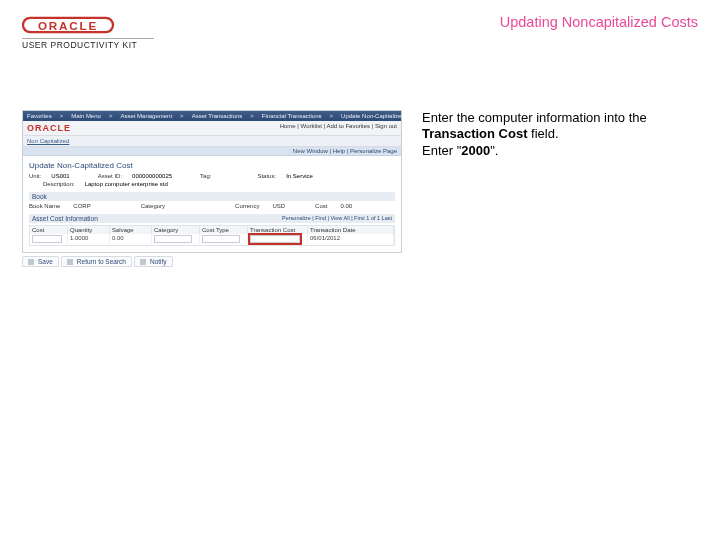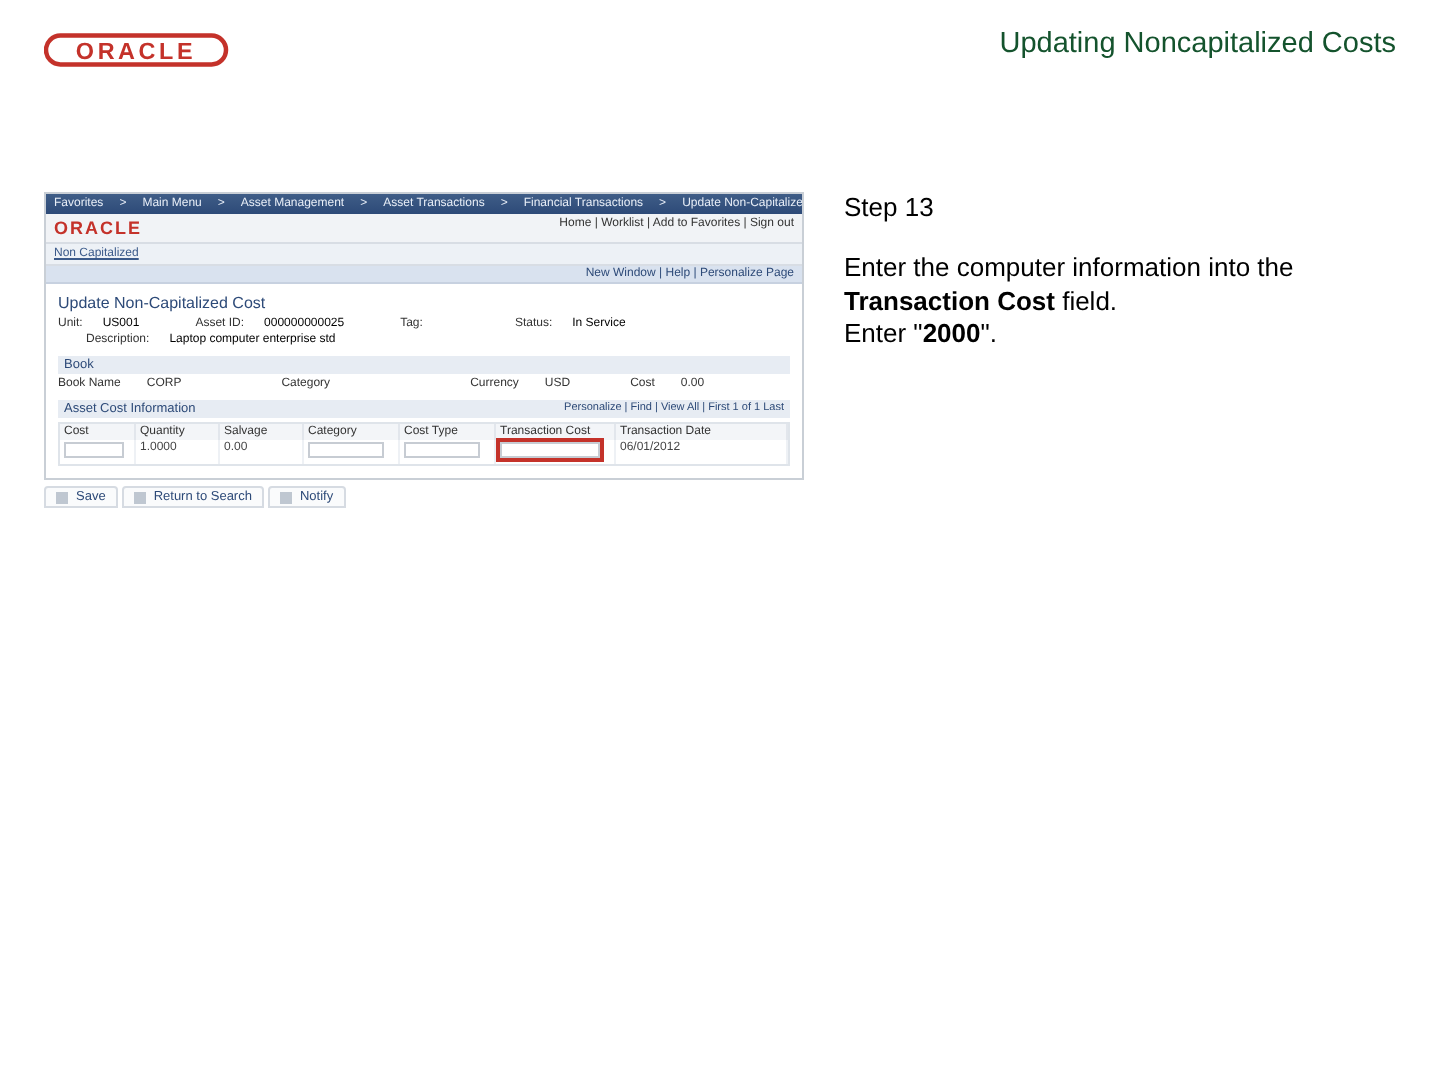--- a/index.html
+++ b/index.html
@@ -3,21 +3,21 @@
 <meta charset="utf-8">
 <style>
   * { box-sizing: border-box; margin: 0; padding: 0; }
   html, body { width: 720px; height: 540px; font-family: Arial, Helvetica, sans-serif; background: #fff; color: #000; }
   .page { width: 720px; height: 480px; position: relative; padding: 14px 22px; }
   .header { display: flex; justify-content: space-between; align-items: flex-start; }
   .logo-block { display: flex; flex-direction: column; }
   .logo { height: 22px; display: flex; align-items: center; }
   .logo svg { height: 18px; }
   .upk { font-size: 8.5px; letter-spacing: 0.5px; margin-top: 2px; color: #222; border-top: 1px solid #aaa; padding-top: 1px; width: 132px; }
-  .title { font-size: 14.5px; color: #14532d; }
+  .title { font-size: 14.5px; color: #ec4899; }
   .body { display: flex; margin-top: 60px; align-items: flex-start; }
   .shot { width: 380px; margin-right: 20px; font-size: 6px; color: #444; }
   .shot .win { border: 1px solid #c9cfd6; }
   .navbar { background: linear-gradient(#3f5d87,#2d4a78); color: #e8eef7; font-size: 6px; padding: 2px 4px; display:flex; gap:8px; white-space:nowrap; overflow:hidden;}
   .topstrip { background:#f1f3f6; border-bottom:1px solid #d8dde4; padding:2px 4px; display:flex; justify-content:space-between; font-size:6px; color:#333;}
   .oracle-red { color:#c4322a; font-weight:bold; font-size:9px; letter-spacing:1px;}
   .crumbs { background:#edf1f6; padding:2px 4px; font-size:6px; color:#3b5a8a; border-bottom:1px solid #d8dde4;}
   .bluebar { background:#d9e2ef; padding:1px 4px; font-size:6px; color:#2d4a78; display:flex; justify-content:space-between; border-bottom:1px solid #c7d1e0;}
   .content { padding:3px 6px 6px; background:#fff;}
   .section-title { color:#2d4a78; font-size:8px; margin:2px 0 3px;}
@@ -44,20 +44,21 @@
 <div class="page">
 
   <div class="header">
     <div class="logo-block">
       <div class="logo">
         <svg viewBox="0 0 120 20" width="110">
           <rect x="0" y="2" width="100" height="16" rx="8" fill="none" stroke="#c4322a" stroke-width="2.5"></rect>
           <text x="50" y="15" text-anchor="middle" font-family="Arial" font-size="13" font-weight="bold" fill="#c4322a" letter-spacing="2">ORACLE</text>
         </svg>
       </div>
+      <div class="upk">USER PRODUCTIVITY KIT</div>
     </div>
     <div class="title">Updating Noncapitalized Costs</div>
   </div>
 
   <div class="body">
     <div class="shot">
       <div class="win">
         <div class="navbar">
           <span>Favorites</span>&gt;
           <span>Main Menu</span>&gt;
@@ -143,21 +144,20 @@
             <span>Return to Search</span>
           </div>
         <div class="tab">
             <span class="sq"></span>
             <span>Notify</span>
           </div>
       </div>
     </div>
 
     <div class="instructions">
-      <p>Step 13</p>
       <p style="margin-bottom:0;">
         <span>Enter the computer information into the </span><b>Transaction Cost</b><span> field.</span><br>
         <span>Enter "</span><b>2000</b><span>".</span>
       </p>
     </div>
   </div>
 
 </div>
 
 </body></html>

